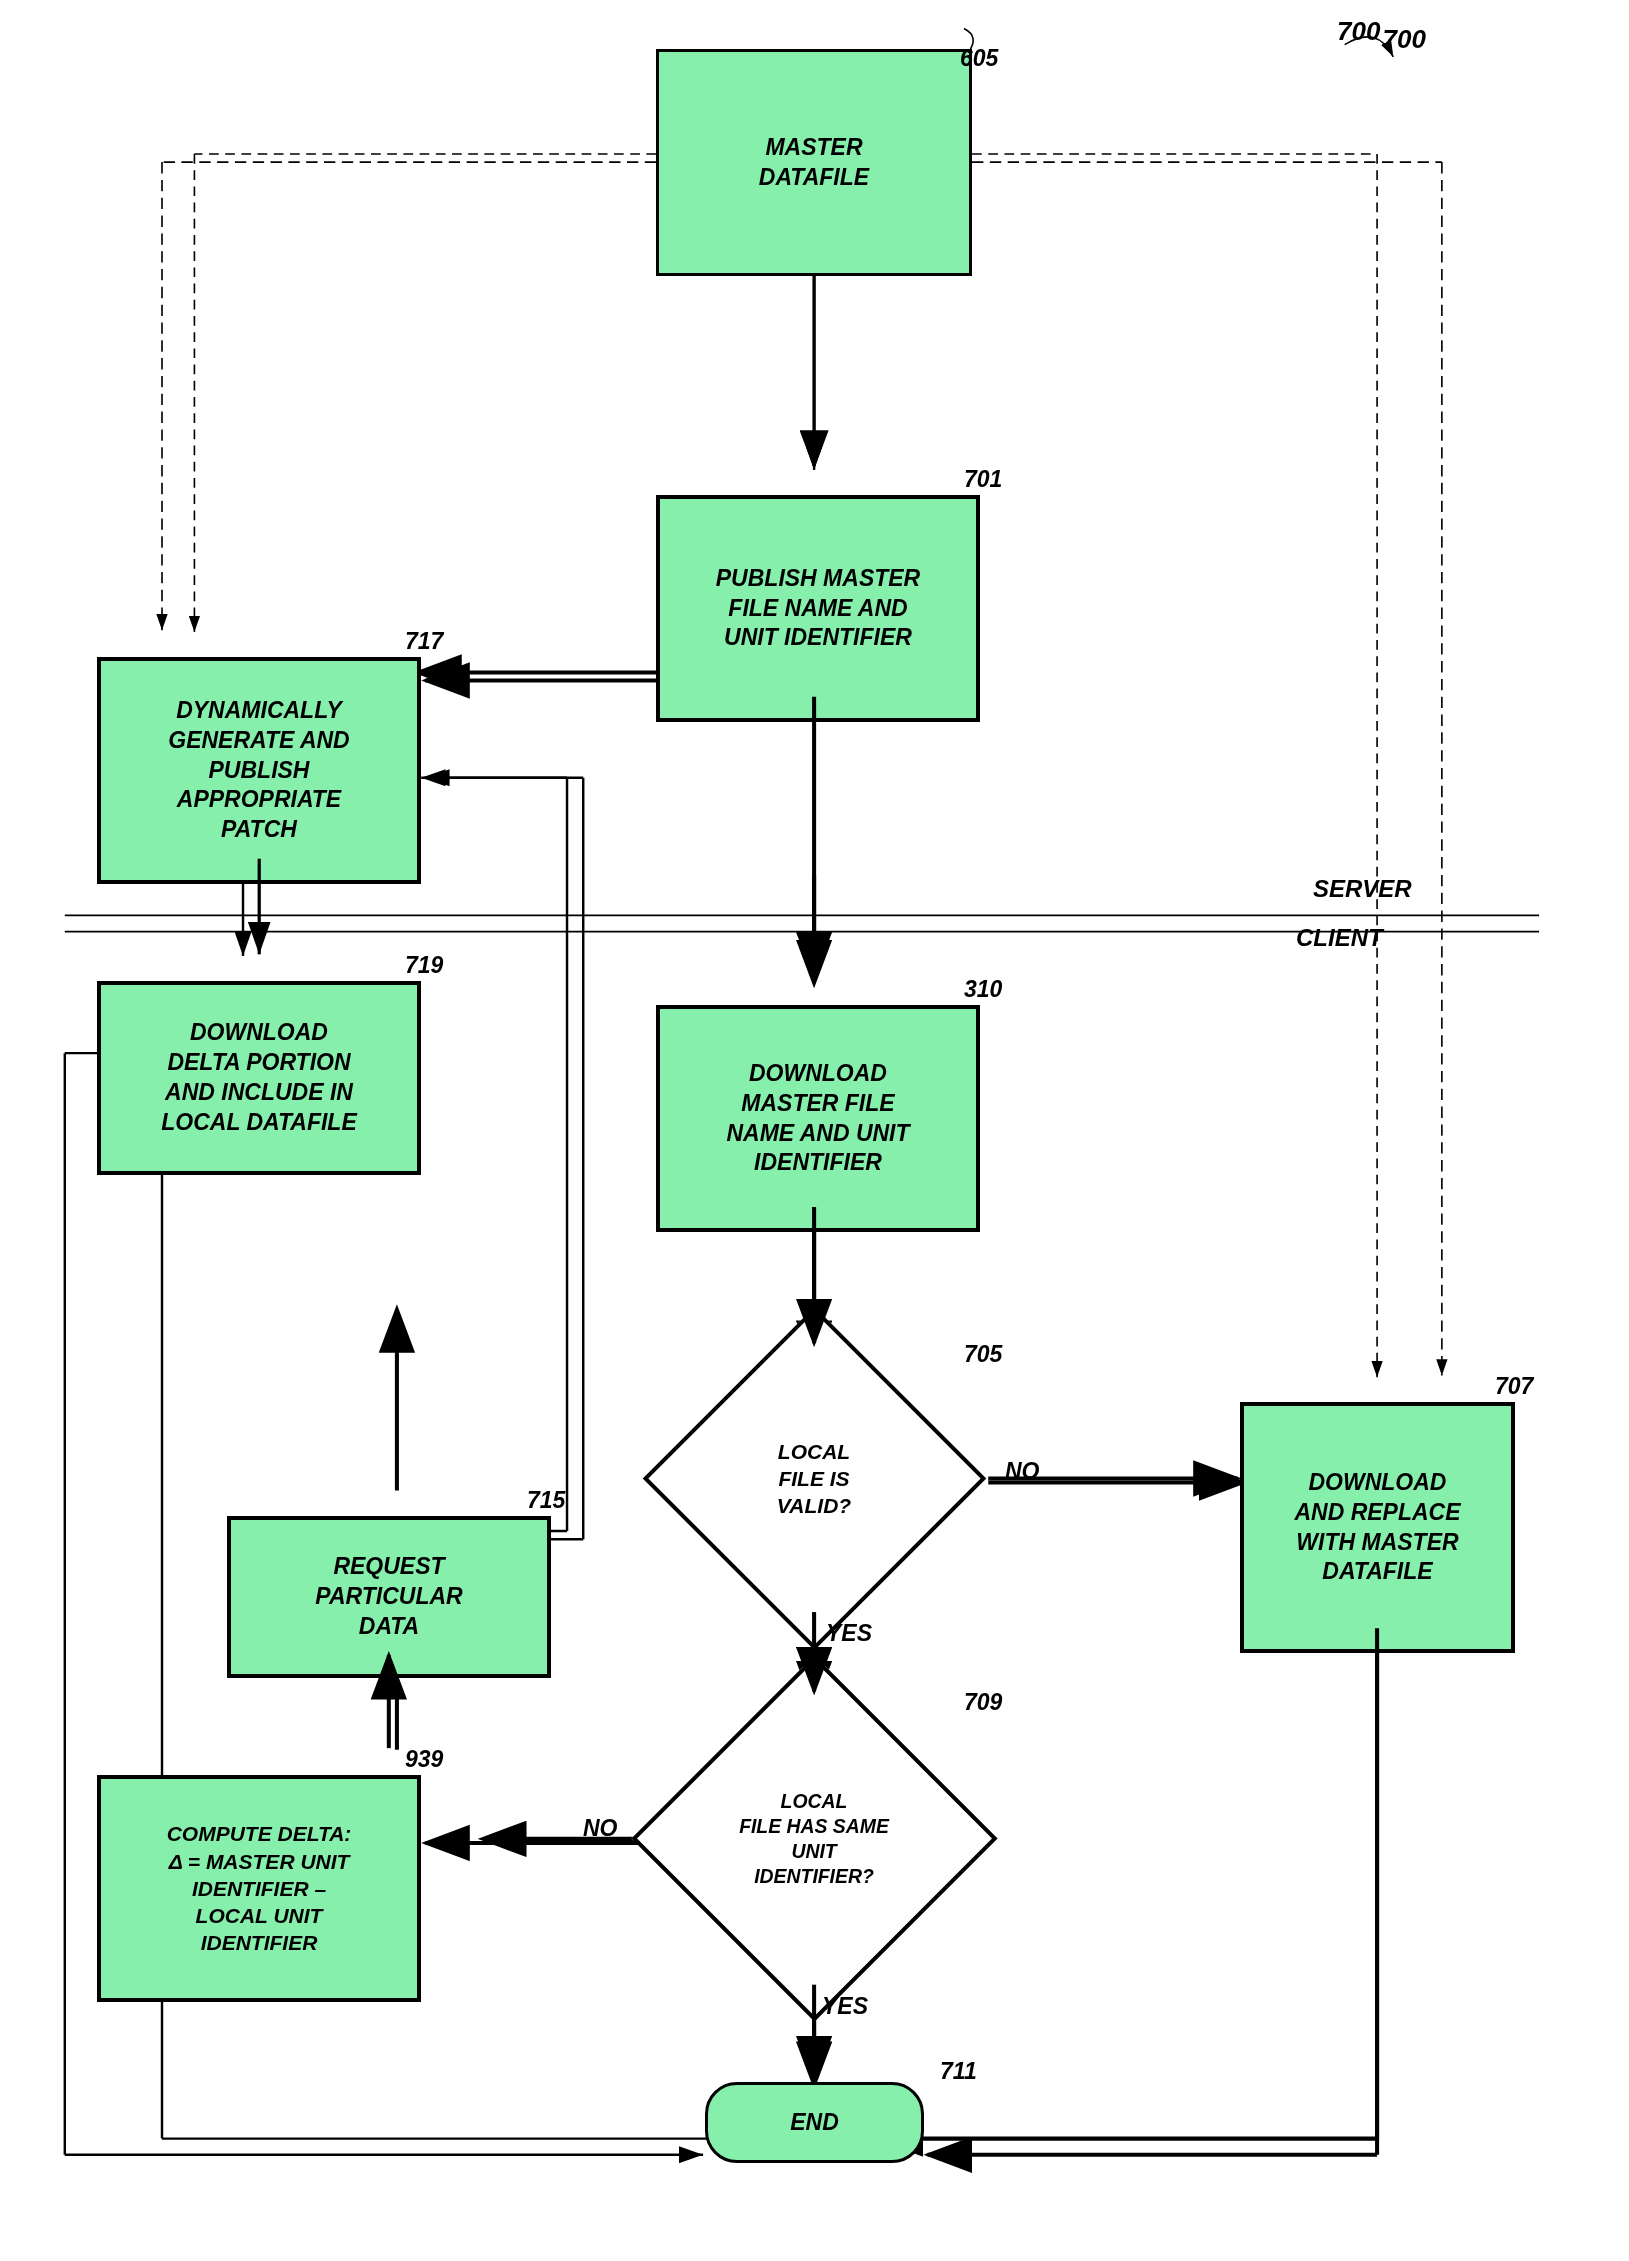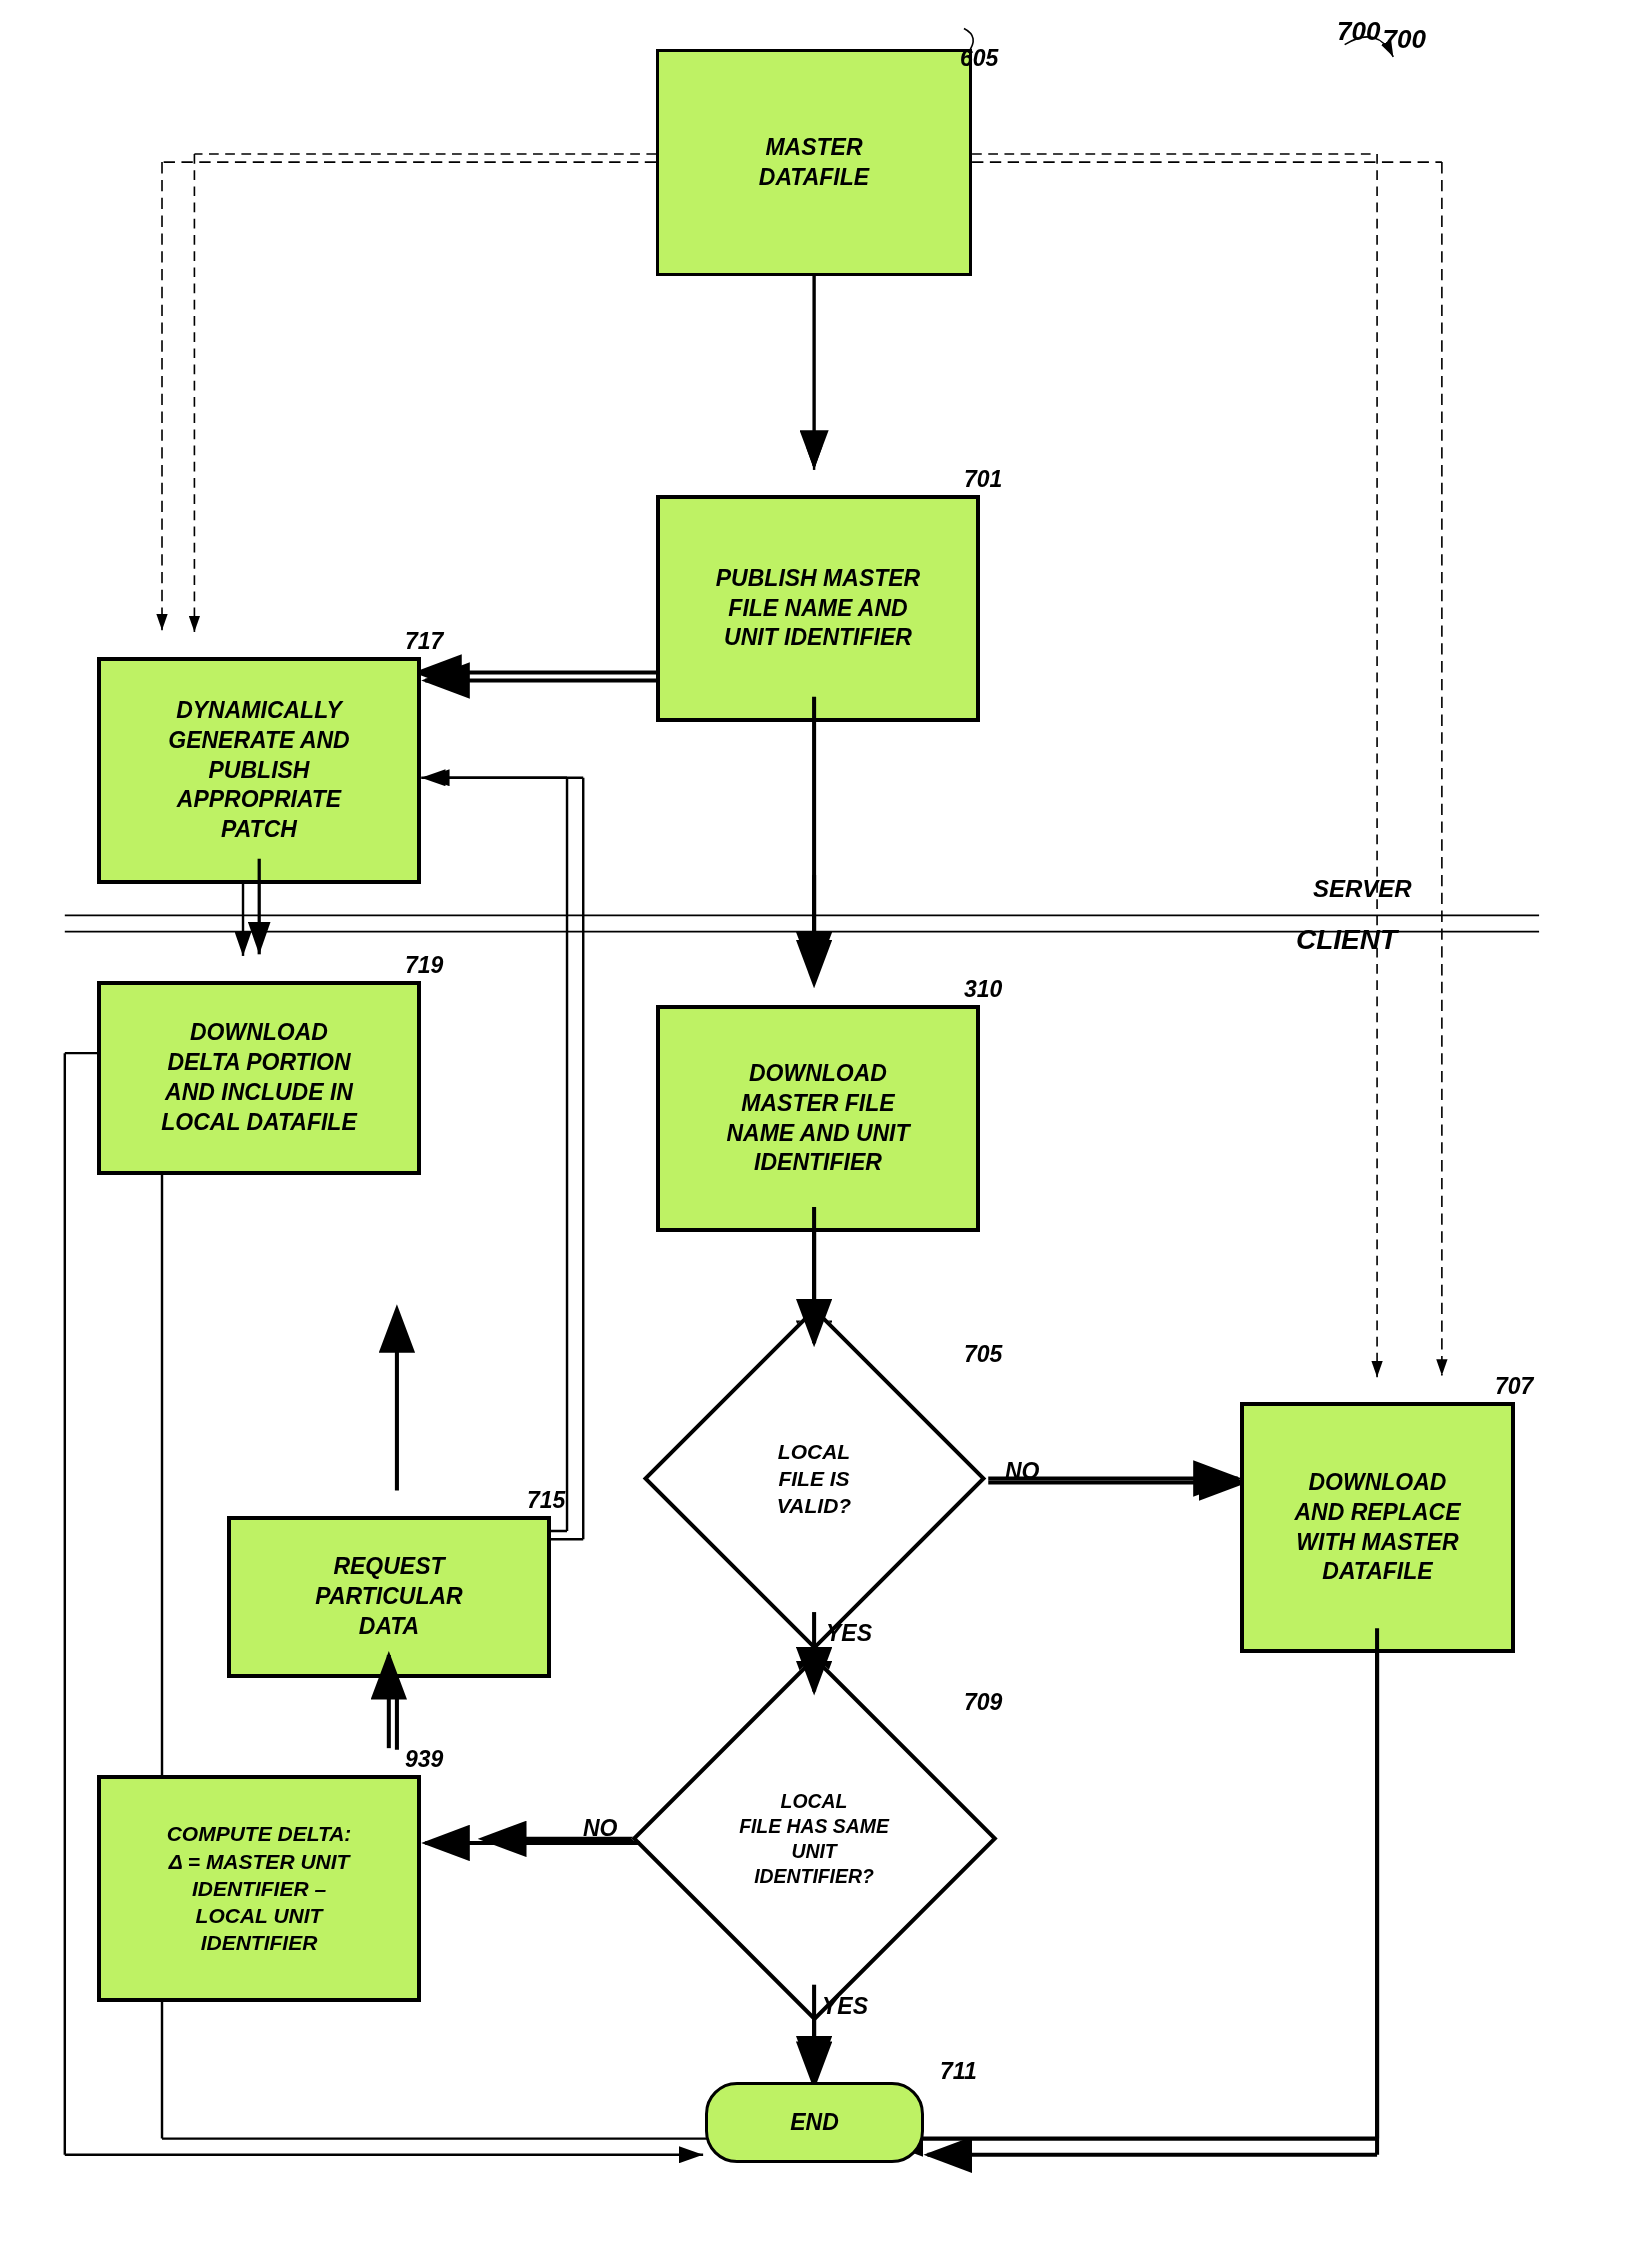--- a/index.html
+++ b/index.html
@@ -12,21 +12,21 @@
       overflow: hidden;
     }
     .diagram-container {
       position: relative;
       width: 1629px;
       height: 2261px;
     }
     .box {
       position: absolute;
       border: 2.4px solid #000;
-      background: #bef264;
+      background: #86efac;
       display: flex;
       align-items: center;
       justify-content: center;
       text-align: center;
       font-style: italic;
       font-weight: bold;
       font-size: 23px;
       line-height: 1.3;
     }
     .box-thick {
@@ -141,21 +141,21 @@
 DATAFILE</div>
     </div>
   </div>
 
   <div class="label" style="top:45px; left:960px;">605</div>
 
   <div class="label" style="top:16px; left:1337px; font-size:26px;">700</div>
 
   <div class="label" style="top:875px; left:1313px; font-size:24px; font-style:italic; font-weight:bold;">SERVER</div>
 
-  <div class="label" style="top:924px; left:1296px; font-size:28px; font-style:italic; font-weight:bold;">CLIENT</div>
+  <div class="label" style="top:924px; left:1296px; font-size:24px; font-style:italic; font-weight:bold;">CLIENT</div>
 
   <div class="box box-thick" style="top:632px; left:97px; width:324px; height:227px;">
     <div style="white-space:pre-line;">DYNAMICALLY
 GENERATE AND
 PUBLISH
 APPROPRIATE
 PATCH</div>
   </div>
 
   <div class="label" style="top:628px; left:405px;">717</div>

